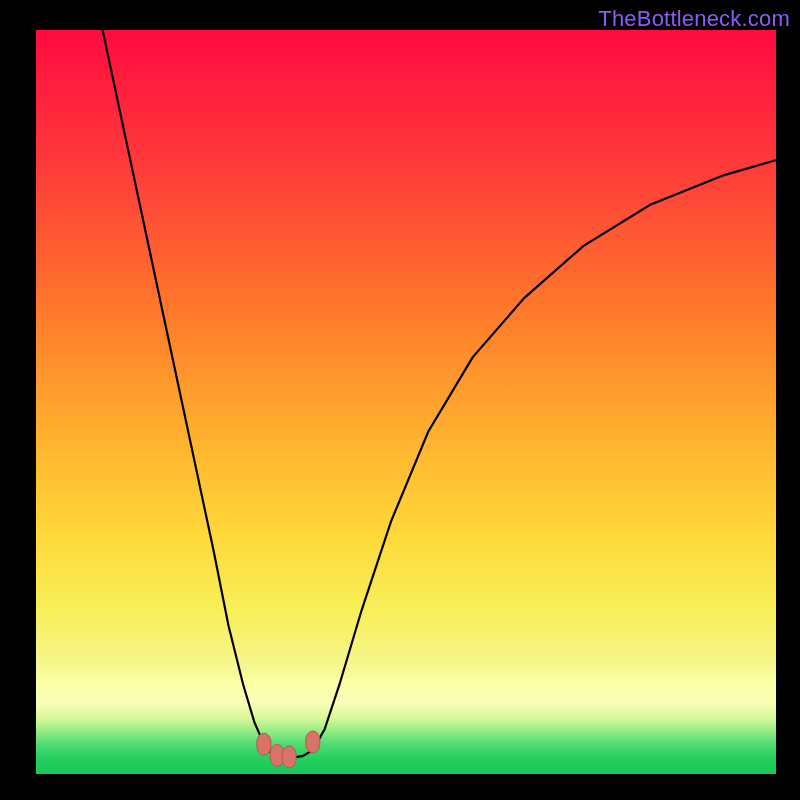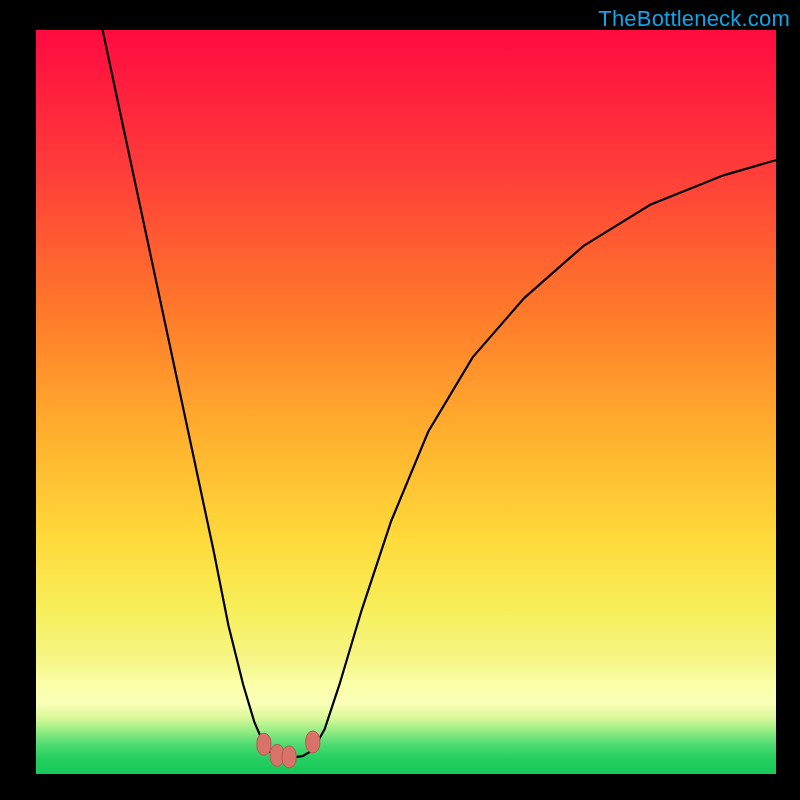--- a/index.html
+++ b/index.html
@@ -17,21 +17,21 @@
     width: 800px;
     height: 800px;
     background: #000;
   }
   .watermark {
     position: absolute;
     top: 6px;
     right: 10px;
     font-family: Arial, Helvetica, sans-serif;
     font-size: 22px;
-    color: #0ea5e9;
+    color: #8b5cf6;
     letter-spacing: 0.2px;
     font-weight: 500;
   }
   svg {
     position: absolute;
     left: 0;
     top: 0;
   }
 </style>
 </head>

